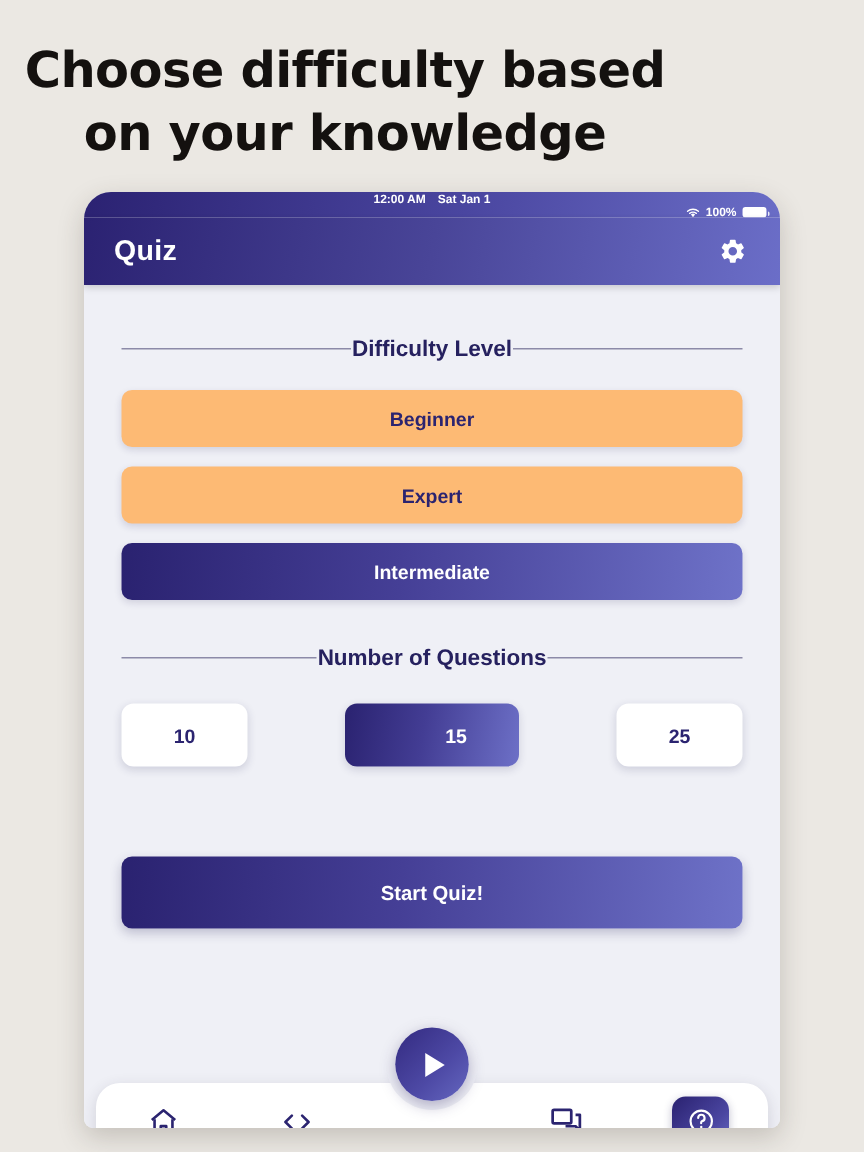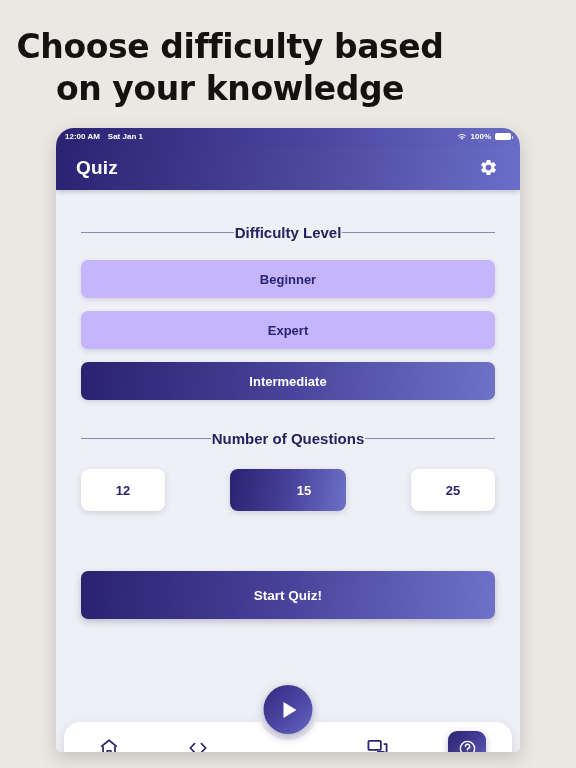--- a/index.html
+++ b/index.html
@@ -47,20 +47,21 @@
   .statusbar {
     position: relative;
     height: 17px;
     background: linear-gradient(100deg, #2b2272 0%, #4a46a0 55%, #6a6dc6 100%);
     display: flex;
     align-items: center;
     padding: 0 9px;
     color: #fff;
     font-size: 8px;
     font-weight: 600;
+    flex-direction: column;
   }
   .sb-left { display: flex; gap: 8px; align-items: center; }
   .sb-right {
     margin-left: auto;
     display: flex;
     gap: 4px;
     align-items: center;
     font-size: 8px;
   }
   .wifi-ico { width: 10px; height: 8px; display: block; }
@@ -140,21 +141,21 @@
     display: flex;
     align-items: center;
     justify-content: center;
     font-size: 13px;
     font-weight: 600;
     margin-bottom: 13px;
     cursor: pointer;
     box-shadow: 0 2px 5px rgba(40,35,90,.15);
   }
   .opt.unsel {
-    background: #c4b5fd;
+    background: #fdba74;
     color: #2b2470;
   }
   .opt.sel {
     background: linear-gradient(95deg, #2a2270 0%, #453f96 45%, #6e72c8 100%);
     color: #ffffff;
     font-weight: 700;
   }
 
   .num-row {
     display: flex;
@@ -301,21 +302,21 @@
     </div>
 
     <div class="section-head" style="margin-top:30px;">
       <div class="line"></div>
       <div class="stitle">Number of Questions</div>
       <div class="line"></div>
     </div>
 
     <div class="num-row">
       <div class="num unsel">
-        <span>12</span>
+        <span>10</span>
       </div>
       <div class="num sel">
         <span>15</span>
       </div>
       <div class="num unsel">
         <span>25</span>
       </div>
     </div>
 
     <div class="start-btn">

